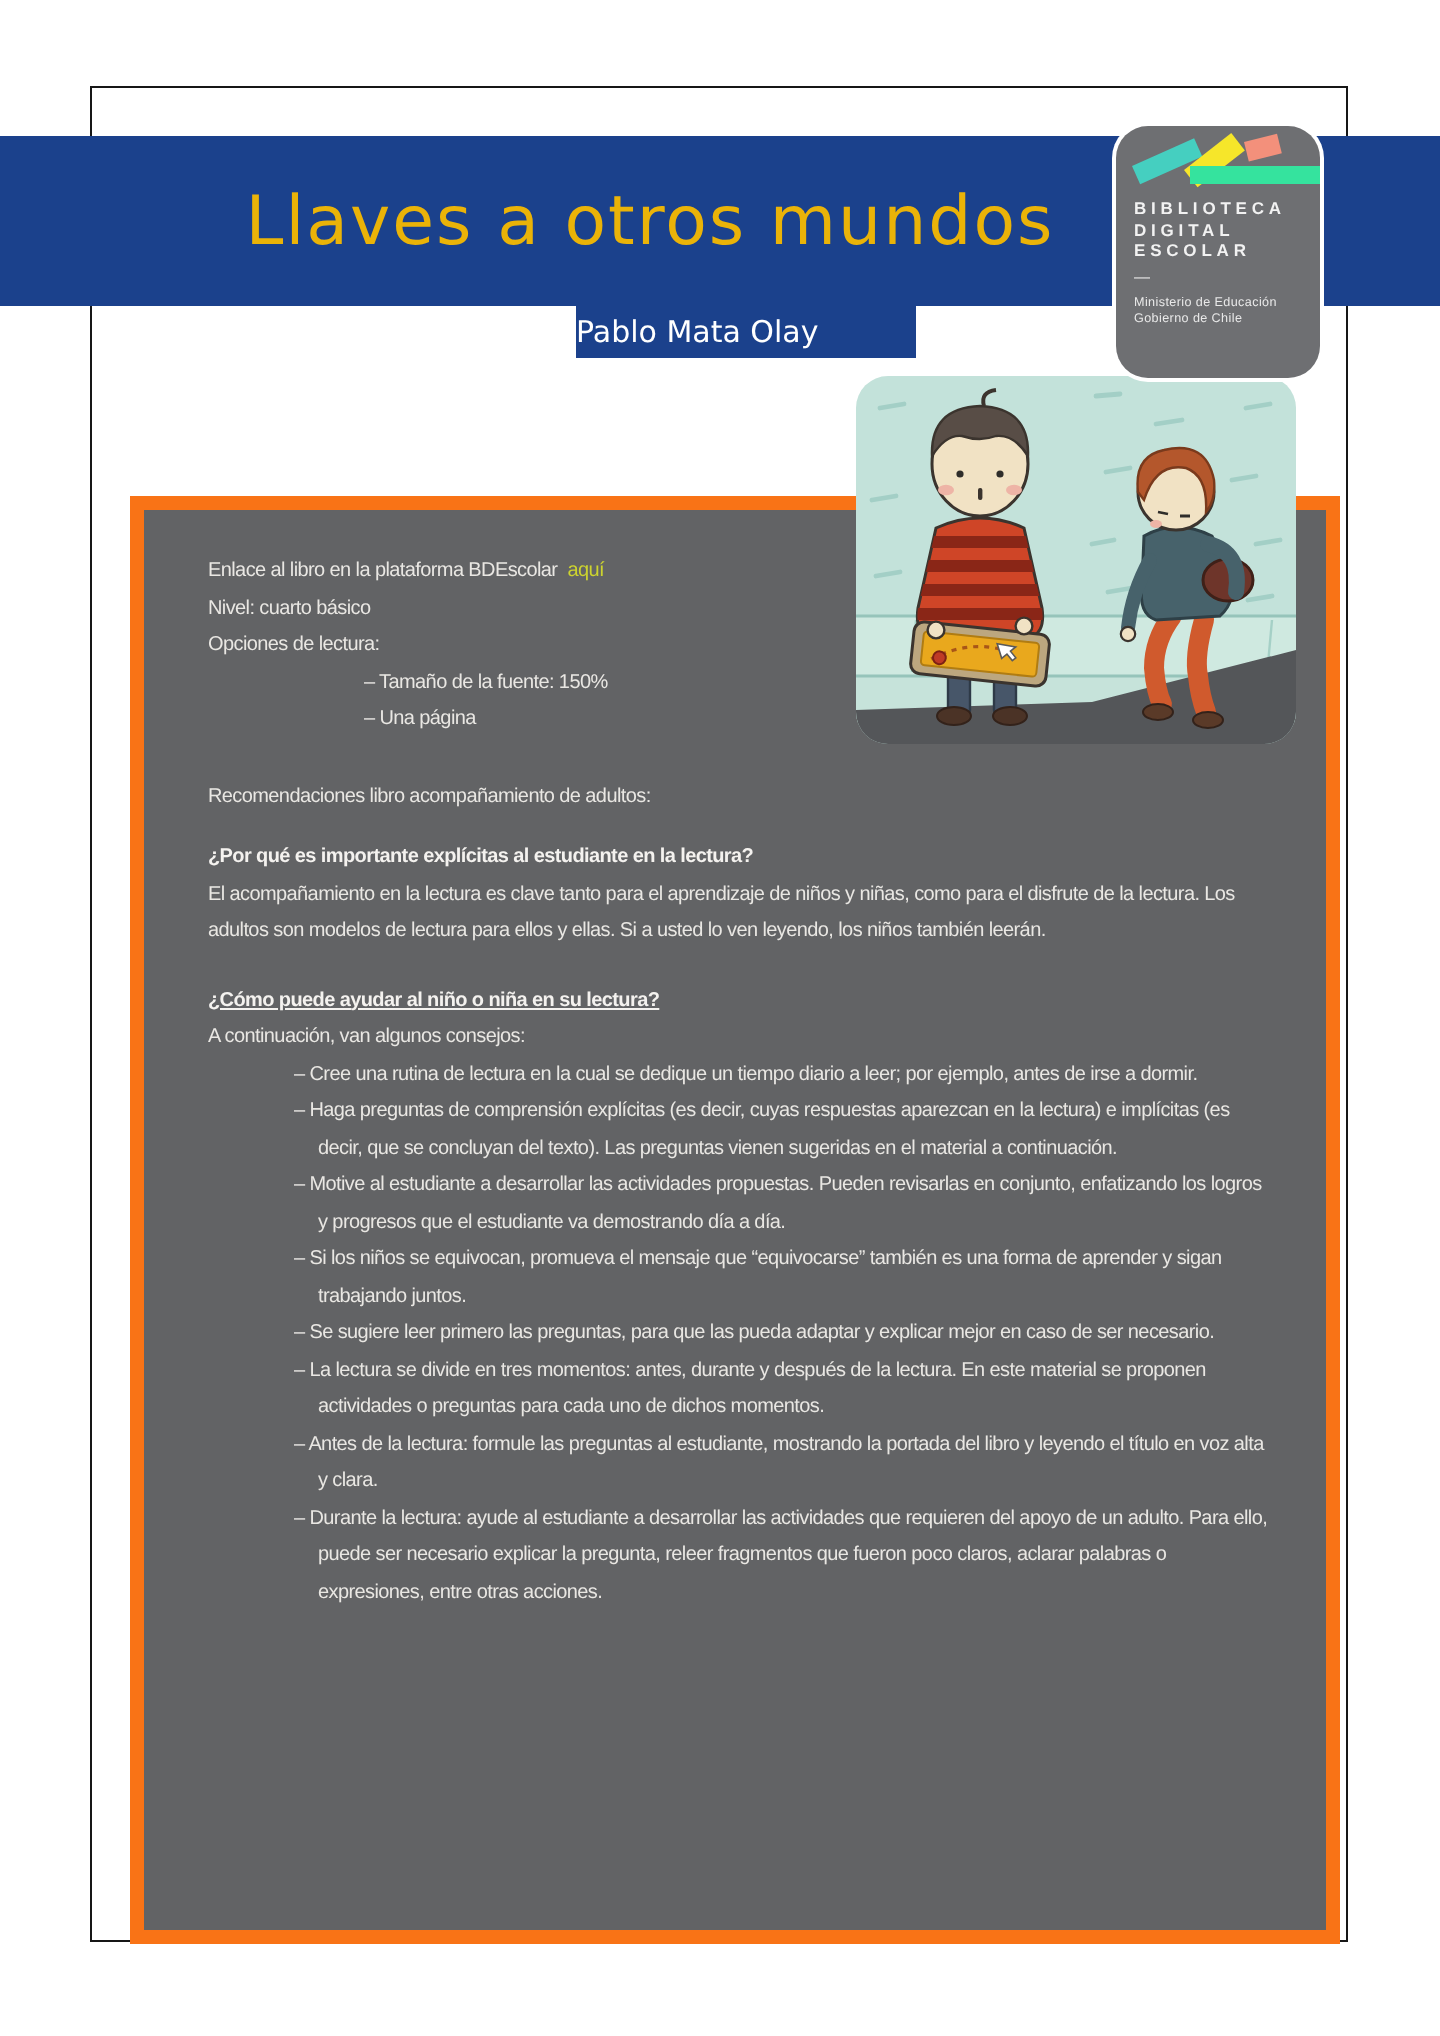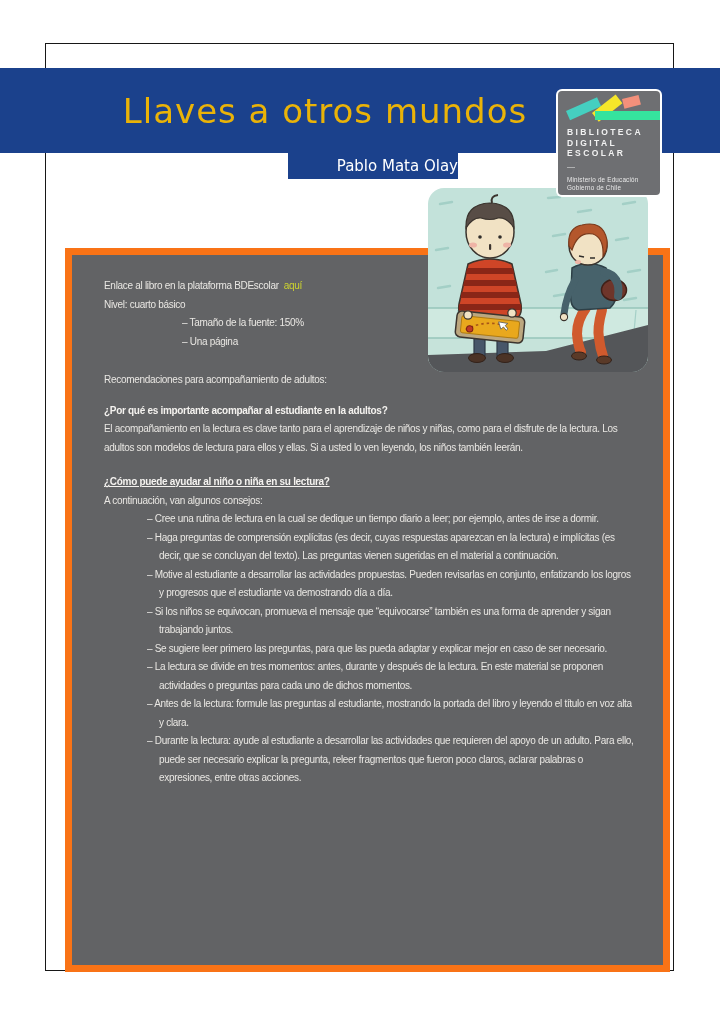--- a/index.html
+++ b/index.html
@@ -14,26 +14,26 @@
   .header-band{
     position:absolute;left:0;top:68px;width:720px;height:85px;background:#1b418c;z-index:2;
     display:flex;align-items:center;justify-content:center;
   }
   .page-title{
     color:#eab308;font-size:34px;letter-spacing:1px;font-family:"DejaVu Sans",sans-serif;
     padding-right:70px;white-space:nowrap;
   }
   .author-bar{
     position:absolute;left:288px;top:152px;width:170px;height:27px;background:#1b418c;z-index:2;
-    display:flex;align-items:center;justify-content:flex-end;
+    display:flex;align-items:center;justify-content:flex-start;
   }
   .author-name{color:#ffffff;font-size:15px;font-family:"DejaVu Sans",sans-serif;white-space:nowrap;}
   .logo-box{
-    position:absolute;left:558px;top:63px;width:102px;height:104px;background:#6e6f72;
-    border-radius:4px;box-shadow:0 0 0 2px #ffffff;z-index:4;overflow:hidden;margin-top:28px;
+    position:absolute;left:558px;top:63px;width:102px;height:126px;background:#6e6f72;
+    border-radius:16px;box-shadow:0 0 0 2px #ffffff;z-index:4;overflow:hidden;
   }
   .logo-text{position:absolute;left:9px;top:36px;color:#f2f2f2;}
   .logo-line{font-size:8.5px;font-weight:bold;letter-spacing:2.4px;line-height:10.5px;}
   .logo-dash{font-size:8px;line-height:10px;margin-top:3px;color:#e8e8e8;}
   .logo-small{font-size:6.3px;line-height:7.6px;margin-top:4px;color:#e9e9e9;letter-spacing:.2px;}
   .illustration{
     position:absolute;left:428px;top:188px;width:220px;height:184px;z-index:3;
   }
   .content-box{
     position:absolute;left:65px;top:248px;width:605px;height:724px;background:#626365;
@@ -172,28 +172,29 @@
       <line x1="151" y1="68" x2="156" y2="69" stroke="#2f2d2a" stroke-width="1.4"></line>
       <line x1="162" y1="70" x2="167" y2="70" stroke="#2f2d2a" stroke-width="1.4"></line>
       <ellipse cx="150" cy="74" rx="3" ry="2" fill="#eeb4a6"></ellipse>
     </g>
   </svg>
 </div>
 
 <div class="content-box">
   <p><span>Enlace al libro en la plataforma BDEscolar</span>&nbsp;&nbsp;<span class="link">aquí</span></p>
   <p>Nivel: cuarto básico</p>
+  <p>Opciones de lectura:</p>
   <ul class="opt-list">
     <li>– Tamaño de la fuente: 150%</li>
     <li>– Una página</li>
   </ul>
 
-  <p class="recommendations">Recomendaciones para acompañamiento de adultos:</p>
-
-  <p class="sec-heading s1">¿Por qué es importante acompañar al estudiante en la adultos?</p>
+  <p class="recommendations">Recomendaciones libro acompañamiento de adultos:</p>
+
+  <p class="sec-heading s1">¿Por qué es importante explícitas al estudiante en la lectura?</p>
   <p>El acompañamiento en la lectura es clave tanto para el aprendizaje de niños y niñas, como para el disfrute de la lectura. Los adultos son modelos de lectura para ellos y ellas. Si a usted lo ven leyendo, los niños también leerán.</p>
 
   <p class="sec-heading s2">¿Cómo puede ayudar al niño o niña en su lectura?</p>
   <p>A continuación, van algunos consejos:</p>
   <ul class="bullets">
     <li>– Cree una rutina de lectura en la cual se dedique un tiempo diario a leer; por ejemplo, antes de irse a dormir.</li>
     <li>– Haga preguntas de comprensión explícitas (es decir, cuyas respuestas aparezcan en la lectura) e implícitas (es decir, que se concluyan del texto). Las preguntas vienen sugeridas en el material a continuación.</li>
     <li>– Motive al estudiante a desarrollar las actividades propuestas. Pueden revisarlas en conjunto, enfatizando los logros y progresos que el estudiante va demostrando día a día.</li>
     <li>– Si los niños se equivocan, promueva el mensaje que “equivocarse” también es una forma de aprender y sigan trabajando juntos.</li>
   </ul>

